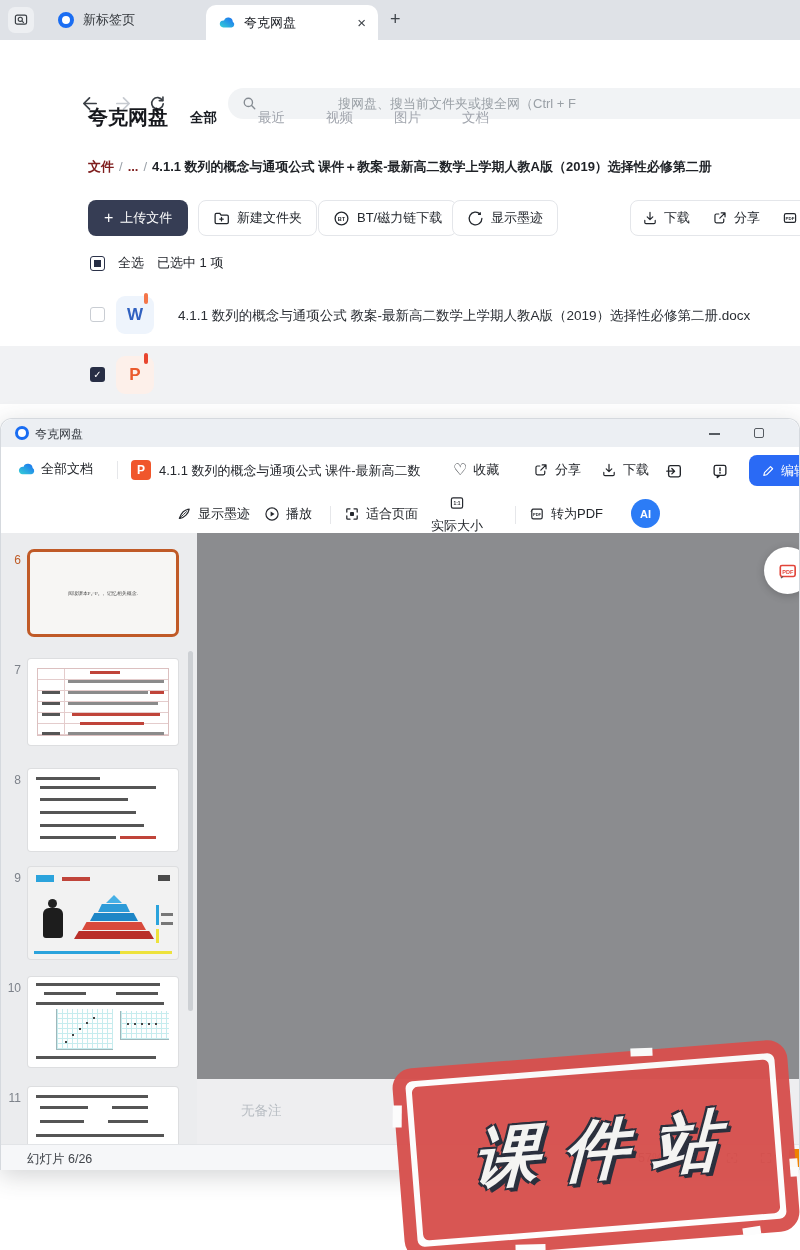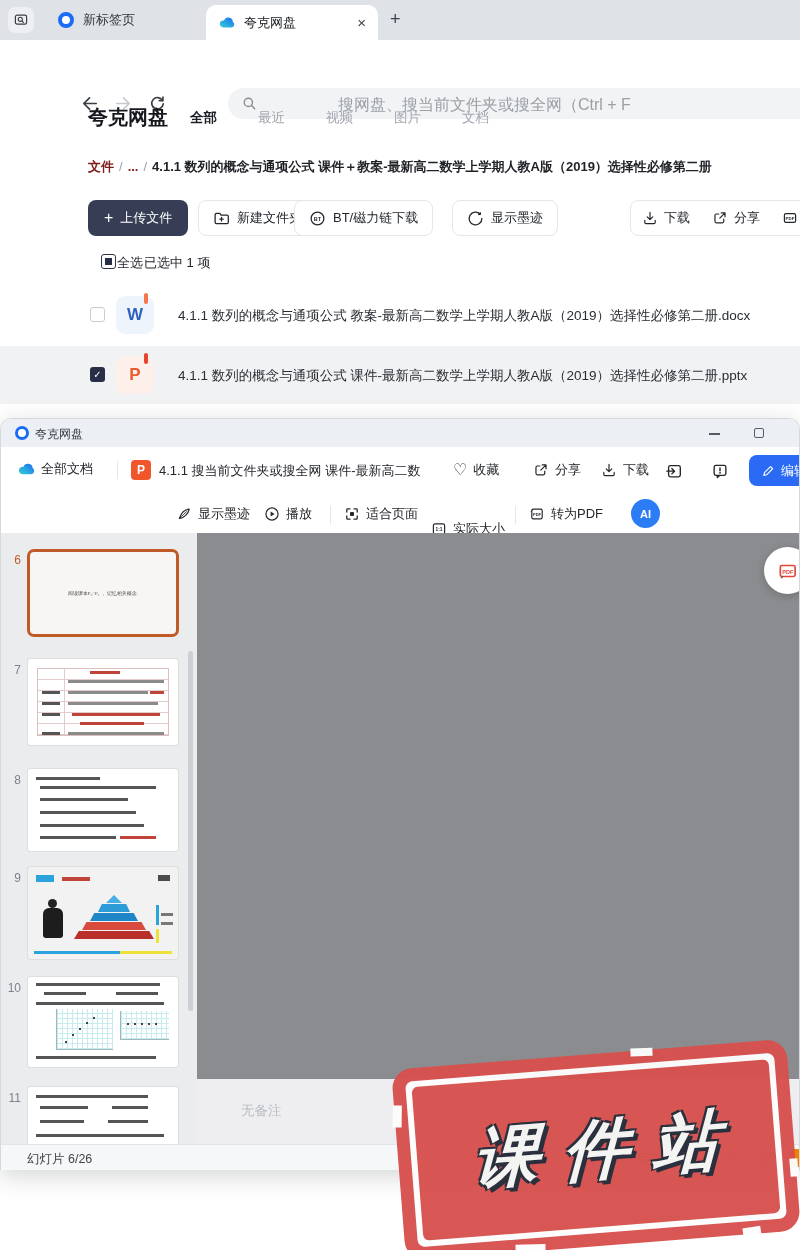--- a/index.html
+++ b/index.html
@@ -12,34 +12,34 @@
   .winsearch{left:8px;top:7px;width:26px;height:26px;border-radius:7px;background:#edeff2;display:flex;align-items:center;justify-content:center;}
   .tab1{left:44px;top:0;height:40px;display:flex;align-items:center;gap:9px;padding:0 14px;font-size:13px;color:#33373c;}
   .ring{width:14px;height:14px;border-radius:50%;border:4px solid #1a6df2;background:#fff;box-sizing:border-box;width:16px;height:16px;}
   .tabactive{left:206px;top:5px;width:172px;height:35px;background:#fff;border-radius:10px 10px 0 0;display:flex;align-items:center;gap:9px;padding:0 12px;font-size:13px;color:#202329;box-sizing:border-box;}
   .tabclose{margin-left:auto;font-size:15px;color:#3f444a;line-height:1;}
   .newtab{left:390px;top:9px;font-size:18px;color:#3f444a;}
   .navbar{left:0;top:40px;width:800px;height:46px;background:#fff;}
   .navbtn{top:54px;}
   .searchbar{left:228px;top:48px;width:572px;height:31px;background:#f1f3f5;border-radius:16px 0 0 16px;}
   .searchicon{left:242px;top:56px;}
-  .searchph{left:338px;top:55px;font-size:16px;color:#9aa0a6;white-space:nowrap;}
+  .searchph{left:338px;top:55px;font-size:13px;color:#9aa0a6;white-space:nowrap;}
   
   .drv-title{left:88px;top:104px;font-size:20px;font-weight:700;color:#16181d;}
   .drv-tab{top:109px;font-size:13.5px;color:#a2a6ae;}
   .drv-tab.active{font-weight:700;color:#1b1e24;}
   .breadcrumb{left:88px;top:158px;font-size:13px;font-weight:700;color:#1e2126;white-space:nowrap;}
   .bc-dim{color:#7f1d1d;}
   .bc-sep{color:#9aa0a8;font-weight:400;padding:0 5px;}
   .btn{height:36px;border-radius:8px;display:inline-flex;align-items:center;gap:7px;font-size:13px;box-sizing:border-box;}
   .btn-dark{left:88px;top:200px;background:#363d54;color:#fff;padding:0 16px;}
   .btn-line{top:200px;background:#fff;border:1px solid #e4e6ea;color:#22262c;padding:16px 14px;}
   .actgroup{left:630px;top:200px;width:200px;height:36px;border:1px solid #e4e6ea;border-radius:8px;display:flex;align-items:center;box-sizing:border-box;overflow:hidden;}
   .actitem{display:inline-flex;align-items:center;gap:6px;font-size:13px;color:#22262c;padding:0 11px;white-space:nowrap;}
-  .selrow{left:101px;top:254px;display:flex;align-items:flex-start;gap:1px;font-size:13px;color:#23262c;}
+  .selrow{left:90px;top:254px;display:flex;align-items:center;gap:13px;font-size:13px;color:#23262c;}
   .cb{width:15px;height:15px;border-radius:3px;box-sizing:border-box;}
   .cb-ind{border:1.6px solid #2b3249;background:#fff;display:flex;align-items:center;justify-content:center;}
   .cb-ind i{width:7px;height:7px;background:#272e45;}
   .cb-off{border:1.6px solid #c9cdd3;background:#fff;}
   .cb-on{background:#272e45;color:#fff;font-size:10px;display:flex;align-items:center;justify-content:center;}
   .filerow{left:0;width:800px;height:58px;}
   .filerow.sel{background:#f1f2f4;}
   .fbadge{left:116px;top:10px;width:38px;height:38px;border-radius:9px;display:flex;align-items:center;justify-content:center;font-weight:900;font-size:17px;}
   .fb-w{background:#eef4fc;color:#3061c0;}
   .fb-p{background:#fdf0ea;color:#ea5b2d;}
@@ -177,21 +177,21 @@
   <span style="font-size:16px;">+</span>
   <span>上传文件</span>
 </div>
 <div class="abs btn btn-line" style="left:198px;">
   <svg width="17" height="17" viewBox="0 0 20 20">
       <path d="M2.5 5.5 a1.5 1.5 0 0 1 1.5-1.5 h4 l1.5 2 h7 a1.5 1.5 0 0 1 1.5 1.5 v7 a1.5 1.5 0 0 1 -1.5 1.5 h-12.5 a1.5 1.5 0 0 1 -1.5 -1.5 z" fill="none" stroke="#22262c" stroke-width="1.5"></path>
       <path d="M10 8.8 v4 M8 10.8 h4" stroke="#22262c" stroke-width="1.5" stroke-linecap="round"></path>
     </svg>
   <span>新建文件夹</span>
 </div>
-<div class="abs btn btn-line" style="left:294px;">
+<div class="abs btn btn-line" style="left:318px;">
   <svg width="17" height="17" viewBox="0 0 20 20">
       <circle cx="10" cy="10" r="7.5" fill="none" stroke="#22262c" stroke-width="1.5"></circle>
       <text x="10" y="12.6" font-size="6.5" font-weight="bold" text-anchor="middle" fill="#22262c">BT</text>
     </svg>
   <span>BT/磁力链下载</span>
 </div>
 <div class="abs btn btn-line" style="left:452px;">
   <svg width="17" height="17" viewBox="0 0 20 20">
       <path d="M17.5 10 a7.5 7.5 0 1 1 -2.2-5.3" fill="none" stroke="#22262c" stroke-width="1.5" stroke-linecap="round"></path>
       <path d="M15.6 2.5 v2.6 h-2.6" fill="none" stroke="#22262c" stroke-width="1.5"></path>
@@ -239,21 +239,20 @@
   <span class="abs fname">4.1.1 数列的概念与通项公式 教案-最新高二数学上学期人教A版（2019）选择性必修第二册.docx</span>
 </div>
 <div class="abs filerow sel" style="top:346px;">
   <span class="abs cb cb-on" style="left:90px;top:21px;">
       <span>✓</span>
     </span>
   <span class="abs fbadge fb-p">
       <span>P</span>
       <i class="ftag" style="background:#e8452f;"></i>
     </span>
-  <span class="abs fname">4.1.1 数列的概念与通项公式 课件-最新高二数学上学期人教A版（2019）选择性必修第二册.pptx</span>
 </div>
 
 <div class="abs viewer">
   <div class="abs vtitle">
     <span class="abs ring" style="left:14px;top:7px;width:14px;height:14px;border-width:3.5px;"></span>
     <span class="abs vtitle-txt">夸克网盘</span>
     <span class="abs wmin"></span>
     <span class="abs wmax"></span>
   </div>
 
@@ -261,21 +260,21 @@
     <div class="abs vt-item" style="left:16px;top:13px;">
       <svg width="18" height="18" viewBox="0 0 20 20">
           <path d="M6.2 15.8a4.1 4.1 0 1 1 .9-8.1A5.3 5.3 0 0 1 17.4 9a3.7 3.7 0 0 1-1.5 6.8z" fill="url(#qg)"></path>
         </svg>
       <span>全部文档</span>
     </div>
     <span class="abs vdiv" style="left:116px;top:14px;"></span>
     <span class="abs pptbadge" style="left:130px;top:13px;position:absolute;">
         <span>P</span>
       </span>
-    <span class="abs doctitle">4.1.1 搜当前文件夹或搜全网 课件-最新高二数</span>
+    <span class="abs doctitle">4.1.1 数列的概念与通项公式 课件-最新高二数</span>
     <div class="abs vt-item" style="left:452px;top:14px;">
       <span class="heart">♡</span>
       <span>收藏</span>
     </div>
     <div class="abs vt-item" style="left:532px;top:14px;">
       <svg width="16" height="16" viewBox="0 0 20 20">
           <path d="M8.5 5 H5.5 A1.8 1.8 0 0 0 3.7 6.8 v7.4 A1.8 1.8 0 0 0 5.5 16 h7.4 a1.8 1.8 0 0 0 1.8-1.8 V11.5" fill="none" stroke="#23262b" stroke-width="1.5" stroke-linecap="round"></path>
           <path d="M11.5 3.7 h4.8 v4.8 M16 4 L9.8 10.2" fill="none" stroke="#23262b" stroke-width="1.5" stroke-linecap="round" stroke-linejoin="round"></path>
         </svg>
       <span>分享</span>
@@ -325,21 +324,21 @@
       <span>播放</span>
     </div>
     <span class="abs vdiv" style="left:329px;top:12px;"></span>
     <div class="abs vt-item" style="left:343px;top:11px;">
       <svg width="16" height="16" viewBox="0 0 20 20">
           <path d="M7.5 3.5 h-3 a1 1 0 0 0 -1 1 v3 M12.5 3.5 h3 a1 1 0 0 1 1 1 v3 M7.5 16.5 h-3 a1 1 0 0 1 -1 -1 v-3 M12.5 16.5 h3 a1 1 0 0 0 1 -1 v-3" fill="none" stroke="#26292f" stroke-width="1.6" stroke-linecap="round"></path>
           <rect x="7.5" y="7.5" width="5" height="5" fill="#26292f" rx="1"></rect>
         </svg>
       <span>适合页面</span>
     </div>
-    <div class="abs vt-item" style="left:430px;top:26px;">
+    <div class="abs vt-item" style="left:430px;top:1px;flex-direction:column;">
       <svg width="16" height="16" viewBox="0 0 20 20">
           <rect x="3" y="3.5" width="14" height="13" rx="2" fill="none" stroke="#26292f" stroke-width="1.5"></rect>
           <text x="10" y="12.8" font-size="6" font-weight="bold" text-anchor="middle" fill="#26292f">1:1</text>
         </svg>
       <span>实际大小</span>
     </div>
     <span class="abs vdiv" style="left:514px;top:12px;"></span>
     <div class="abs vt-item" style="left:528px;top:11px;">
       <svg width="16" height="16" viewBox="0 0 20 20">
           <rect x="3.5" y="4" width="13" height="12" rx="2" fill="none" stroke="#26292f" stroke-width="1.5"></rect>

